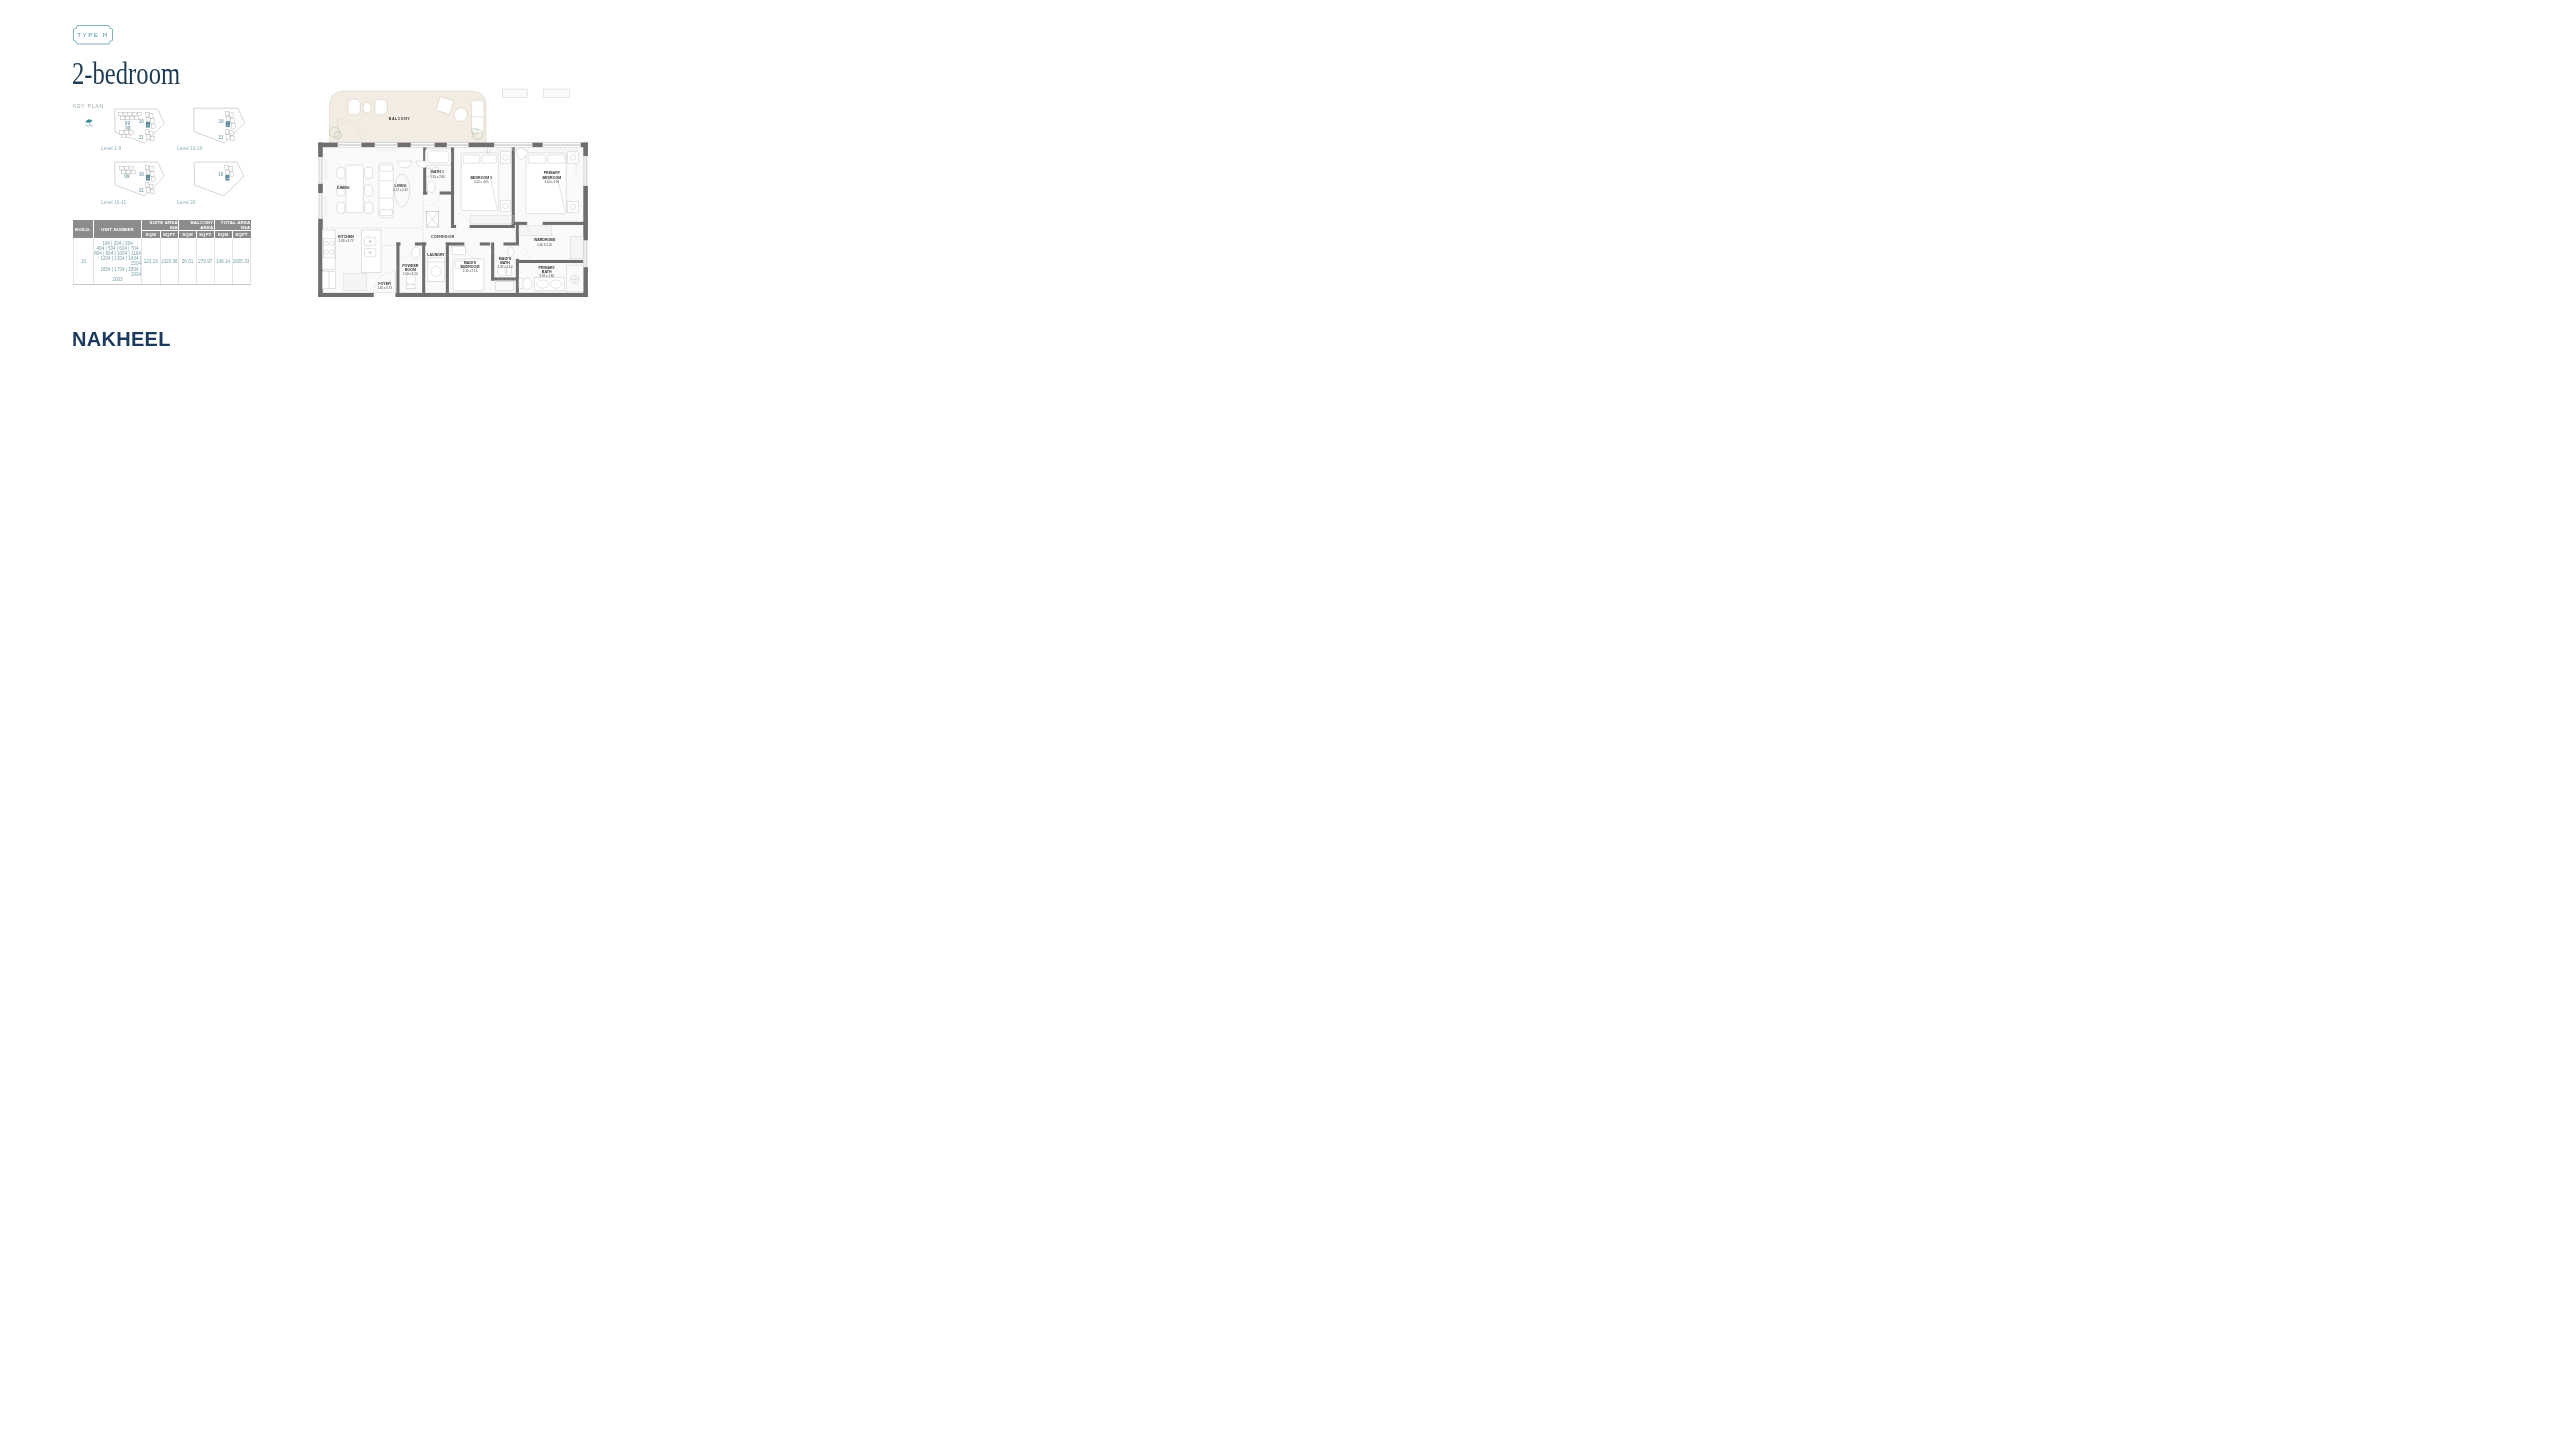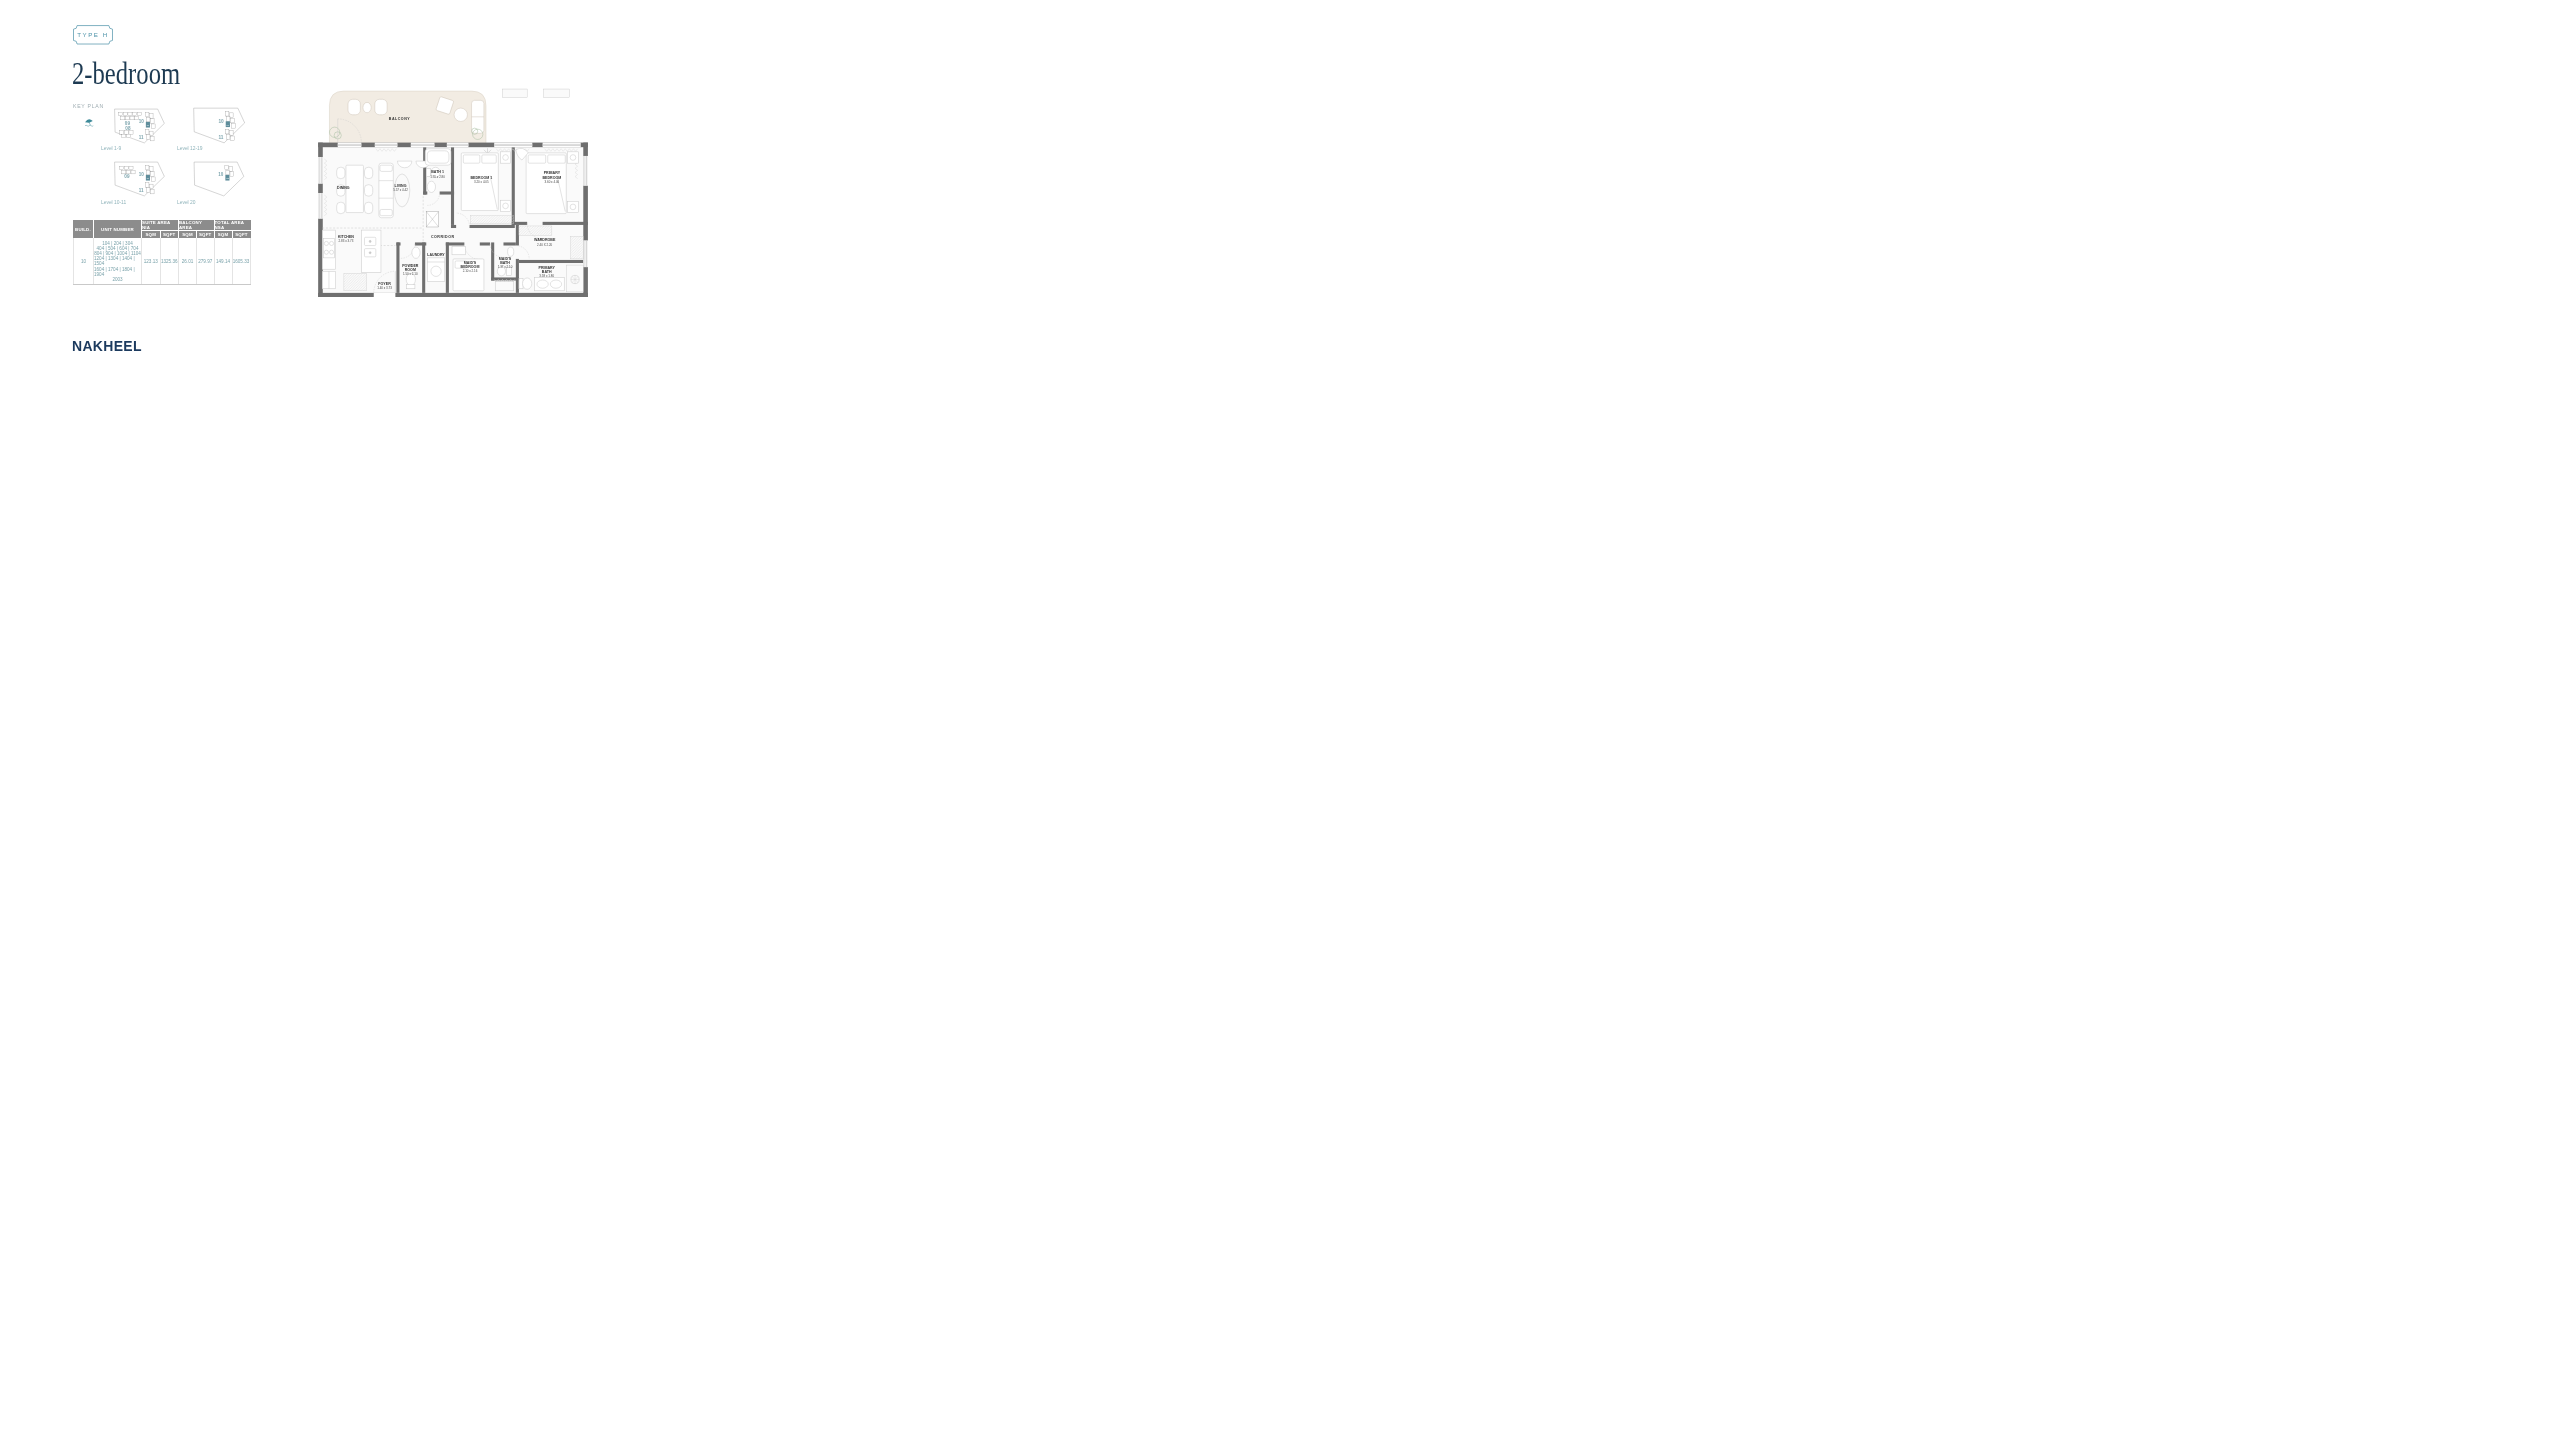--- a/index.html
+++ b/index.html
@@ -1,17 +1,17 @@
 <!DOCTYPE html>
 <html style="font-size:8.2px"><head>
 <meta charset="utf-8">
 <style>
   html,body{margin:0;padding:0;background:#ffffff;}
   .page{position:relative;width:644px;height:362px;background:#fff;overflow:hidden;
-        font-family:"Liberation Sans",sans-serif;}
+        font-family:"Liberation Sans",sans-serif;text-align:right;}
   
   .badge{position:absolute;left:73px;top:25px;width:40px;height:19.6px;}
   .badge svg{position:absolute;left:0;top:0;}
   .badge .badge-label{position:absolute;left:0;top:0;width:40px;height:19.6px;display:flex;
         align-items:center;justify-content:center;color:#4E93A9;font-size:6.2px;
         letter-spacing:1.5px;font-weight:400;}
   
   .title{position:absolute;left:72px;top:56px;font-family:"Liberation Serif",serif;
         font-size:28px;color:#1D3A52;transform:scaleX(.88) scaleY(1.12);transform-origin:left top;
         letter-spacing:0px;font-weight:400;}
@@ -45,21 +45,21 @@
   .th-g3{grid-row:1;grid-column:7/9;border-bottom:0.5px solid #fff;}
   .t-sub{grid-row:2;}
   .t-body{display:grid;grid-template-columns:21px 48px 18.5px 18.5px 18px 17.5px 18px 18px;
           border-bottom:0.5px solid #c9c9c9;}
   .t-body div{color:#7AA2AA;display:flex;align-items:center;justify-content:center;
           font-size:4.6px;border-right:0.5px solid #e4e4e4;box-sizing:border-box;padding:2.1px 0;}
   .t-body .first{border-left:0.5px solid #e4e4e4;}
   .t-body .last{border-right:0.5px solid #e4e4e4;}
   .unit-cell{flex-direction:column;font-size:4.3px;line-height:5.2px;}
   
-  .logo{position:absolute;left:72px;top:337px;font-size:14px;font-weight:700;color:#1C3A5E;
+  .logo{position:absolute;left:72px;top:327px;font-size:20px;font-weight:700;color:#1C3A5E;
         letter-spacing:0.3px;transform:scaleY(1.05);transform-origin:left top;}
   
   .floorplan{position:absolute;left:314px;top:88px;width:276px;height:209px;}
   .room-label{font-family:"Liberation Sans",sans-serif;font-weight:700;font-size:7px;fill:#333;}
   .room-dims{font-family:"Liberation Sans",sans-serif;font-size:5.8px;fill:#4a4a4a;font-weight:400;}
   text{text-anchor:middle;}
 </style>
 </head>
 <body>
 

